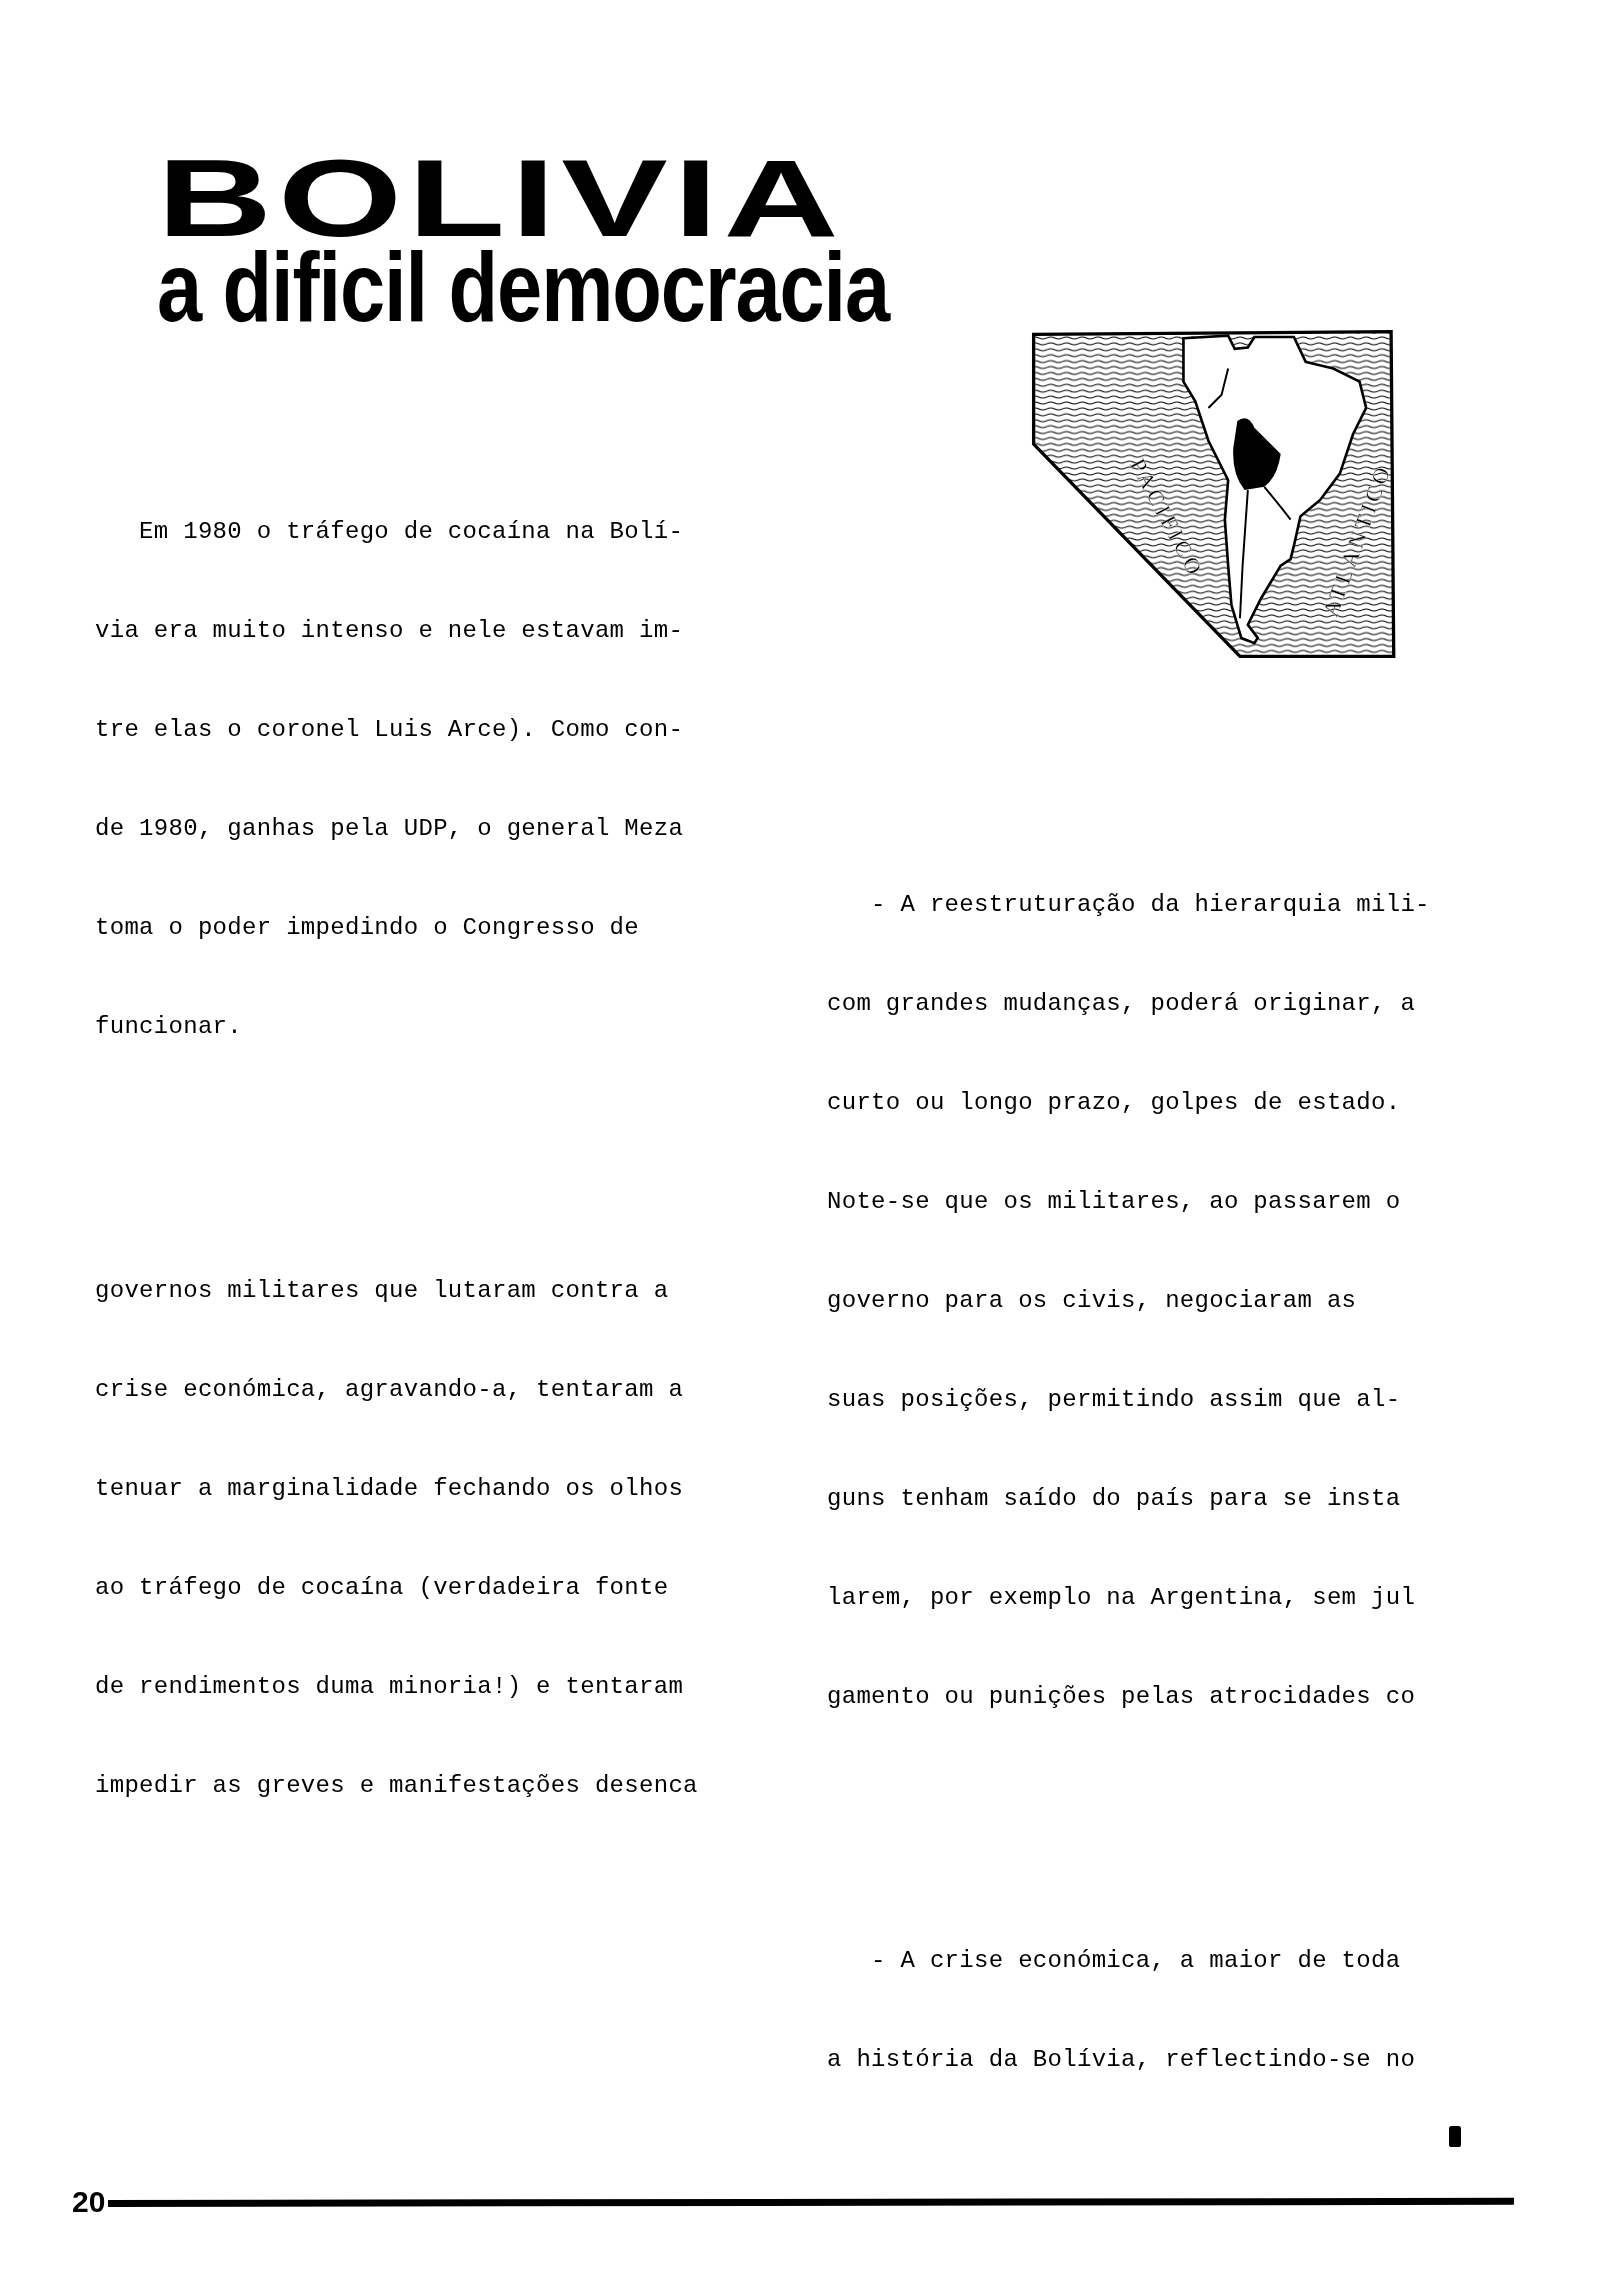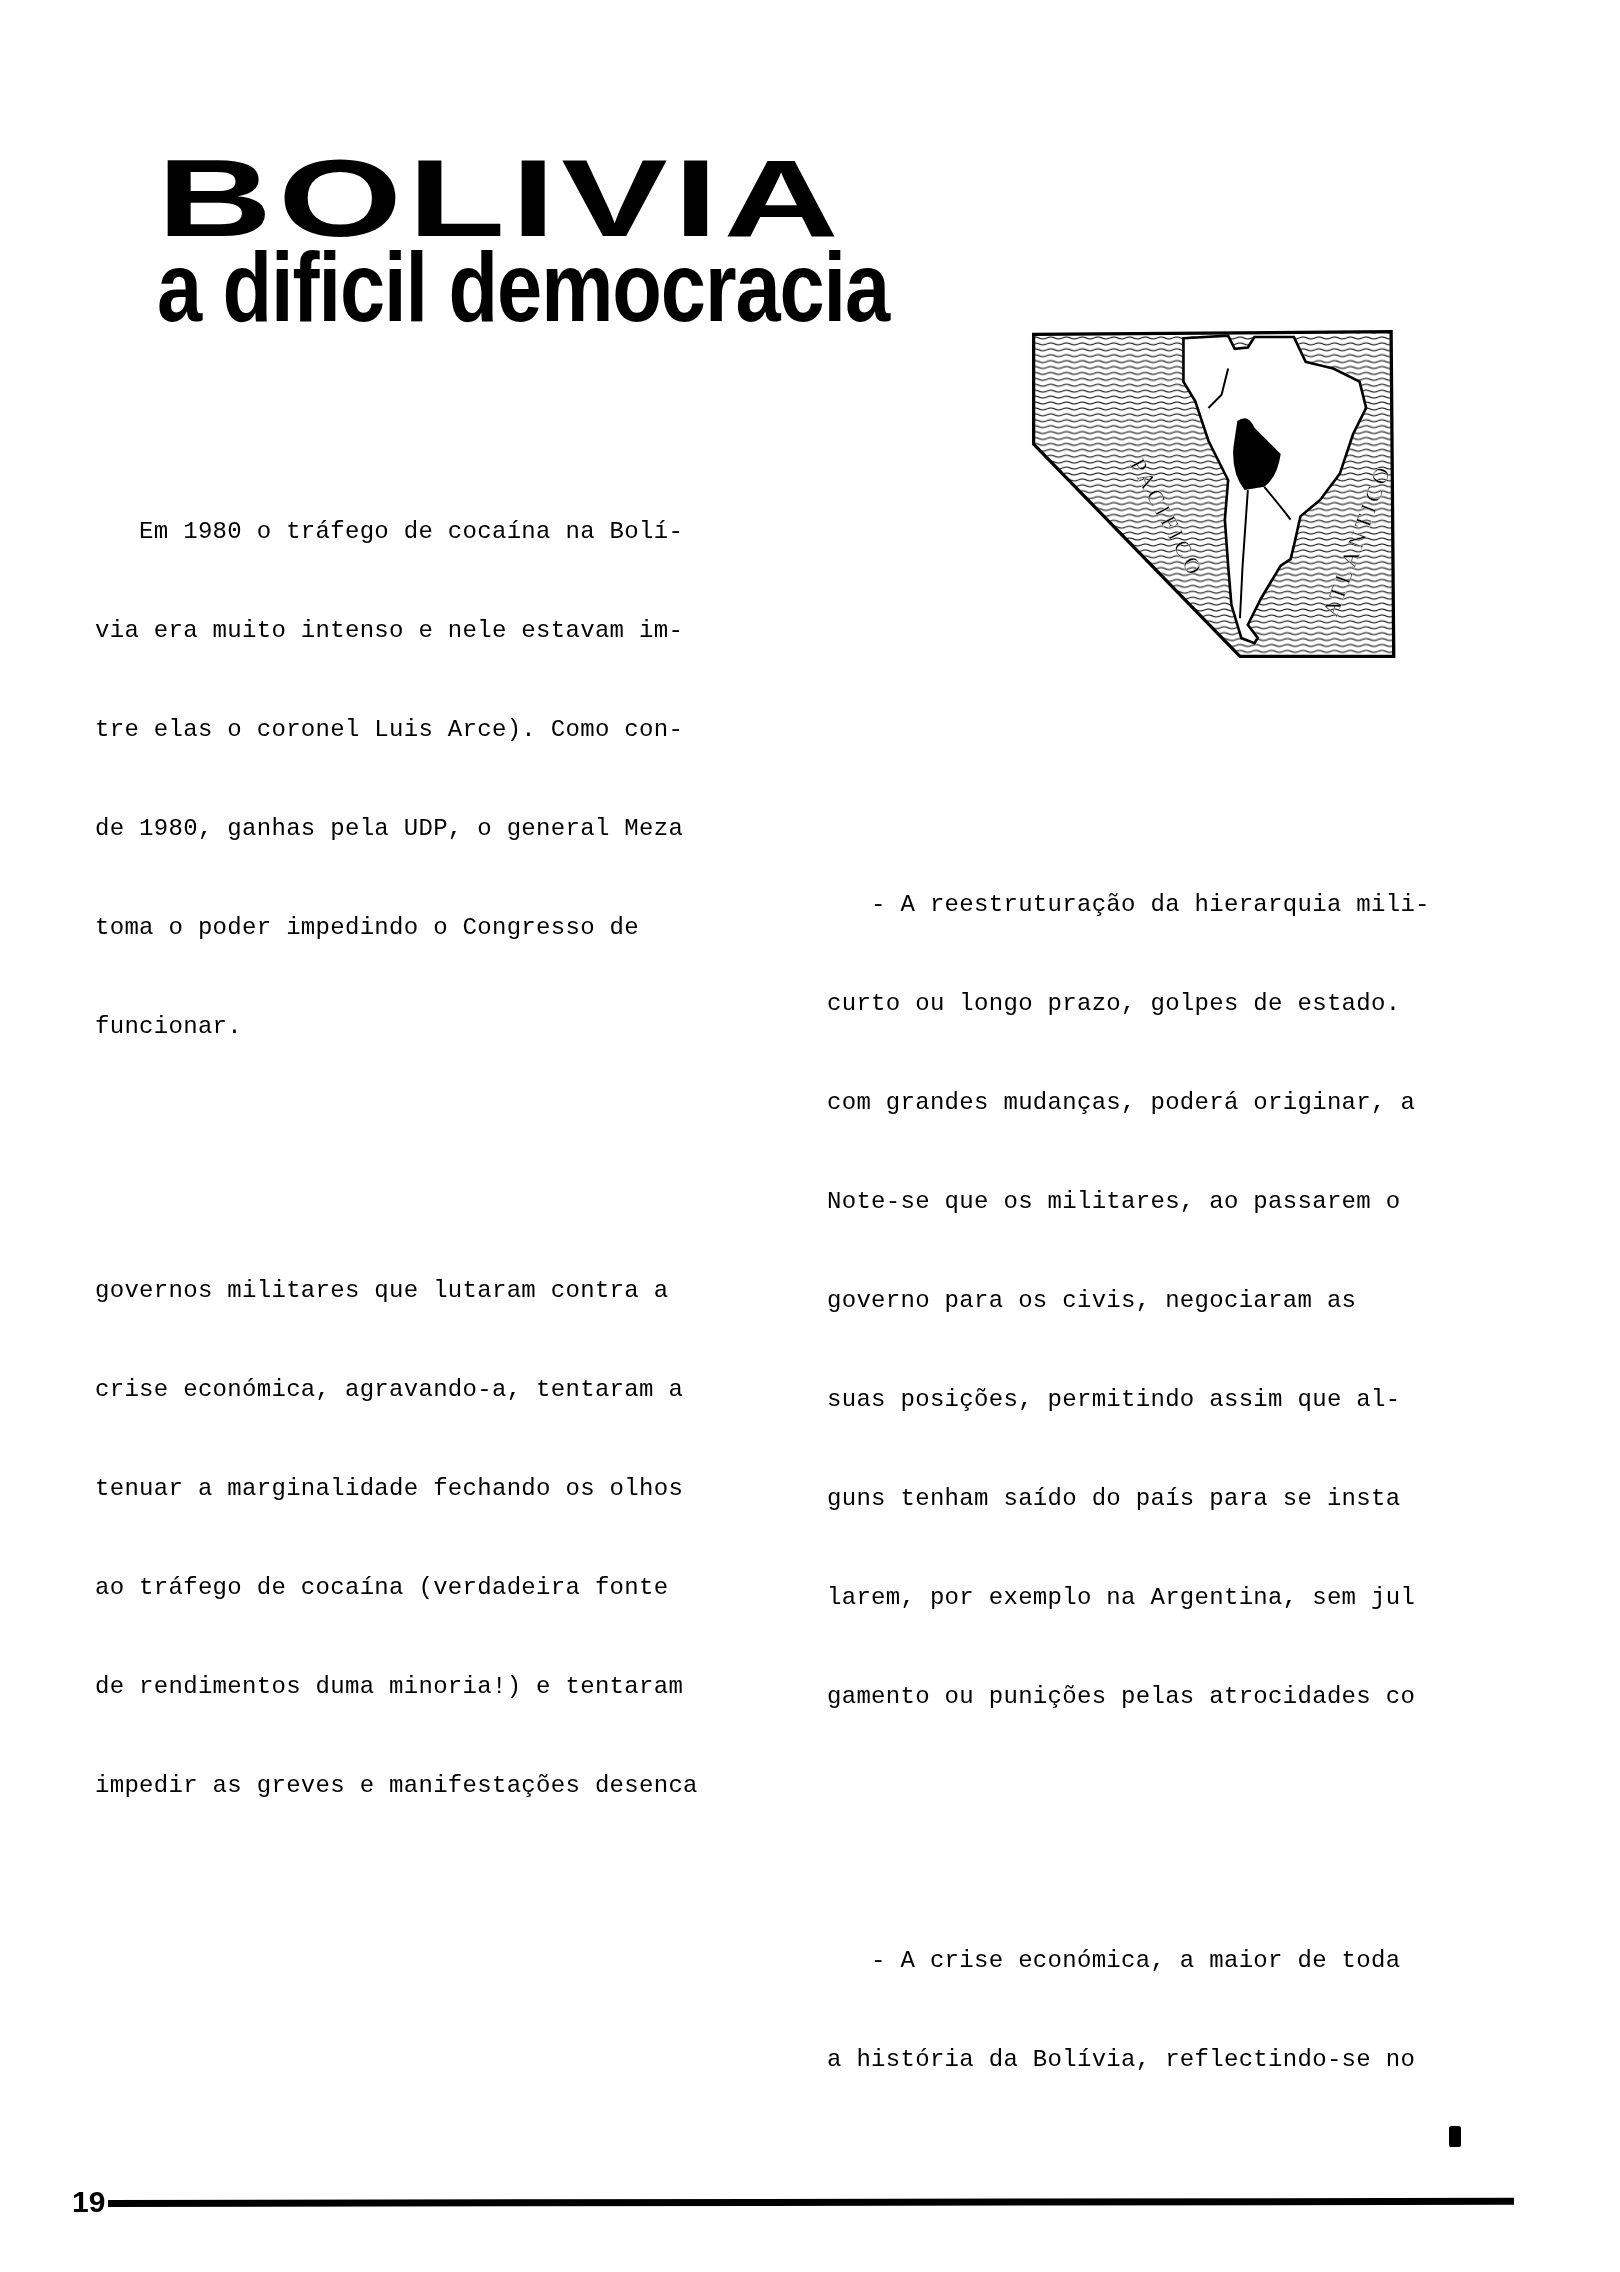--- a/index.html
+++ b/index.html
@@ -84,22 +84,22 @@
       
     </div>
     
     
     
   </div>
 
   <div class="col col-right">
     <div class="para">
       <span class="line">   - A reestruturação da hierarquia mili-</span>
+      <span class="line">com grandes mudanças, poderá originar, a</span>
       <span class="line">curto ou longo prazo, golpes de estado.</span>
-      <span class="line">com grandes mudanças, poderá originar, a</span>
       <span class="line">Note-se que os militares, ao passarem o</span>
       <span class="line">governo para os civis, negociaram as</span>
       <span class="line">suas posições, permitindo assim que al-</span>
       <span class="line">guns tenham saído do país para se insta</span>
       <span class="line">larem, por exemplo na Argentina, sem jul</span>
       <span class="line">gamento ou punições pelas atrocidades co</span>
     </div>
     <div class="para">
       <span class="line">   - A crise económica, a maior de toda</span>
       <span class="line">a história da Bolívia, reflectindo-se no</span>
@@ -110,16 +110,16 @@
       
       
       
     </div>
     
     
   </div>
 
   <div class="end-mark"></div>
 
-  <div class="page-num">19</div>
+  <div class="page-num">20</div>
   <div class="footer-rule"></div>
 </div>
 
 
 </body></html>

